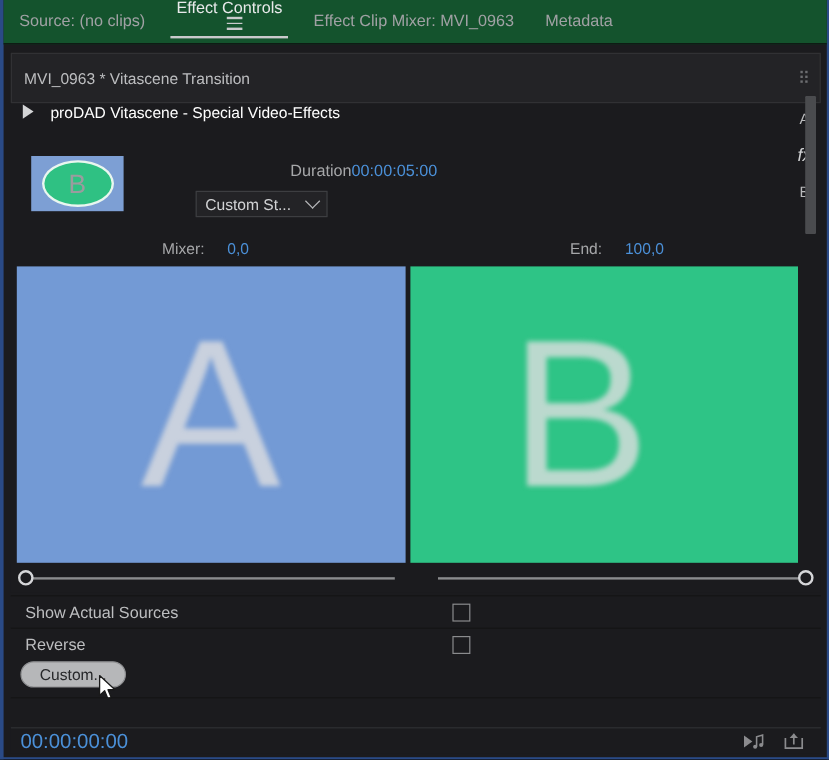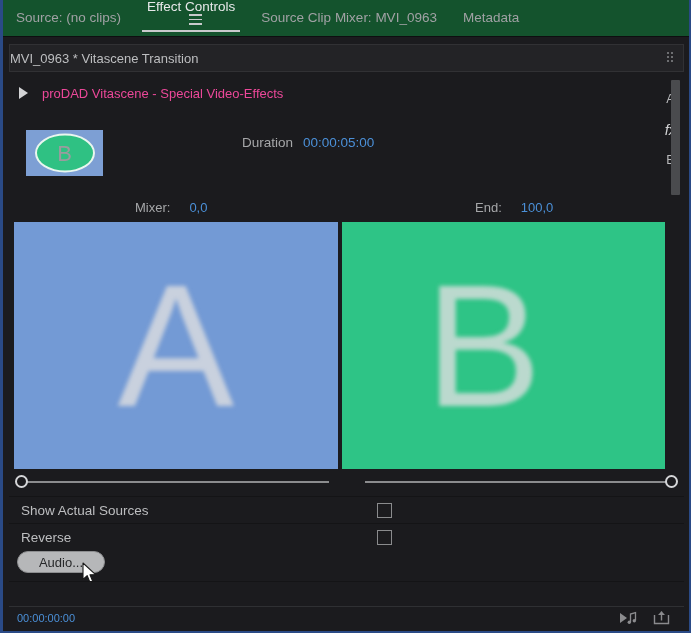--- a/index.html
+++ b/index.html
@@ -50,43 +50,44 @@
   .tab-menu i {
     position: absolute; left: 0; right: 0; height: 1.6px;
     background: #c9cacc;
   }
   .tab-menu i:nth-child(1) { top: 0; }
   .tab-menu i:nth-child(2) { top: 4.5px; }
   .tab-menu i:nth-child(3) { top: 9px; }
 
   
   .cliptitle {
-    position: absolute; top: 44px; left: 6px; right: 5px; height: 28px;
+    position: absolute; top: 44px; left: 6px; right: 5px; height: 42px;
     background: #232326;
     border: 1px solid #313134;
     display: flex; align-items: center;
+    padding-left: 10px;
     font-size: 13px; color: #bdbec0;
   }
   .grip {
     position: absolute; right: 9px; top: 50%;
     transform: translateY(-50%);
     width: 7px; height: 12px;
   }
   .grip span {
     position: absolute; width: 2px; height: 2px; background: #6d6e71;
   }
   .grip span:nth-child(1){left:0;top:0}   .grip span:nth-child(2){left:4px;top:0}
   .grip span:nth-child(3){left:0;top:4px} .grip span:nth-child(4){left:4px;top:4px}
   .grip span:nth-child(5){left:0;top:8px} .grip span:nth-child(6){left:4px;top:8px}
 
   
   .effectrow {
     position: absolute; top: 80px; left: 6px; right: 30px; height: 26px;
     display: flex; align-items: center;
-    font-size: 13px; color: #ec4899;
+    font-size: 13px; color: #ffffff;
   }
   .tri {
     width: 0; height: 0;
     border-left: 9px solid #d3d4d6;
     border-top: 6px solid transparent;
     border-bottom: 6px solid transparent;
     margin: 0 14px 0 10px;
     cursor: pointer;
   }
 
@@ -125,21 +126,21 @@
   }
   .durrow, .alignrow {
     position: absolute; left: 150px;
     display: flex; align-items: flex-end;
     font-size: 13.5px;
   }
   .durrow { top: 135px; }
   .alignrow { top: 159px; }
   .ctl-label { color: #a6a7a9; text-align: right; width: 140px; }
   .ctl-value-link {
-    color: #4b90d8; margin-left: 10px; cursor: pointer;
+    color: #4b90d8; cursor: pointer;
   }
   .dropdown {
     margin-left: 10px;
     width: 110px; height: 22px;
     background: #232326;
     border: 1px solid #3d3e41;
     display: flex; align-items: center; justify-content: space-between;
     padding: 0 7px;
     font-size: 13px; color: #d2d3d5;
     cursor: pointer;
@@ -249,21 +250,21 @@
     position: absolute; left: 6px; right: 5px; top: 581px;
     height: 1px; background: #141416;
   }
   .botbar {
     position: absolute; left: 6px; right: 5px; bottom: 3px; height: 22px;
     background: #1b1b1e;
     display: flex; align-items: center;
     border-top: 1px solid #2f3033;
   }
   .timecode {
-    margin-left: 8px; font-size: 11px; color: #4b90d8; cursor: pointer;
+    margin-left: 8px; font-size: 17px; color: #4b90d8; cursor: pointer;
   }
   .boticons {
     margin-left: auto; display: flex; align-items: center; gap: 16px; margin-right: 14px;
   }
   .boticon { cursor: pointer; opacity: .72; }
 </style>
 </head>
 <body>
 
 <div id="app">
@@ -275,21 +276,21 @@
     <div class="tab active">
       <span>Effect Controls</span>
       <span class="tab-menu">
         <i></i>
           <i></i>
           <i></i>
       </span>
       <span class="tab-underline"></span>
     </div>
     <div class="tab">
-      <span>Source Clip Mixer: MVI_0963</span>
+      <span>Effect Clip Mixer: MVI_0963</span>
     </div>
     <div class="tab">
       <span>Metadata</span>
     </div>
   </div>
 
   <div class="cliptitle">
     <span>MVI_0963 * Vitascene Transition</span>
     <span class="grip">
       <span></span>
@@ -316,20 +317,24 @@
   <div class="thumb">
     <div class="ellipse">B</div>
   </div>
 
   <div class="durrow">
     <span class="ctl-label">Duration</span>
     <span class="ctl-value-link">00:00:05:00</span>
   </div>
 
   <div class="alignrow">
+    <span class="dropdown">
+      <span>Custom St...</span>
+      <span class="chev"></span>
+    </span>
   </div>
 
   <div class="seband">
     <div class="se se-start">
       <span>Mixer:</span><span class="v">0,0</span>
     </div>
     <div class="se se-end">
       <span>End:</span><span class="v">100,0</span>
     </div>
   </div>
@@ -358,21 +363,21 @@
   <div class="checkrow row-rev">
     <span class="lbl">Reverse</span>
     <span class="cbox"></span>
   </div>
   <div class="checkrow row-show">
     <span class="lbl">Show Actual Sources</span>
     <span class="cbox"></span>
   </div>
 
   <div class="custombtn">
-    <span>Audio...</span>
+    <span>Custom...</span>
   </div>
   <svg class="cursor" viewBox="0 0 16 24">
     <path d="M1 1 L1 17.5 L5.2 13.6 L8 20.5 L10.7 19.3 L8 12.8 L13.6 12.6 Z" fill="#ffffff" stroke="#1a1a1a" stroke-width="1.1" stroke-linejoin="round"></path>
   </svg>
 
   <div class="divider-bottom"></div>
 
   <div class="botbar">
     <span class="timecode">00:00:00:00</span>
     <span class="boticons">

